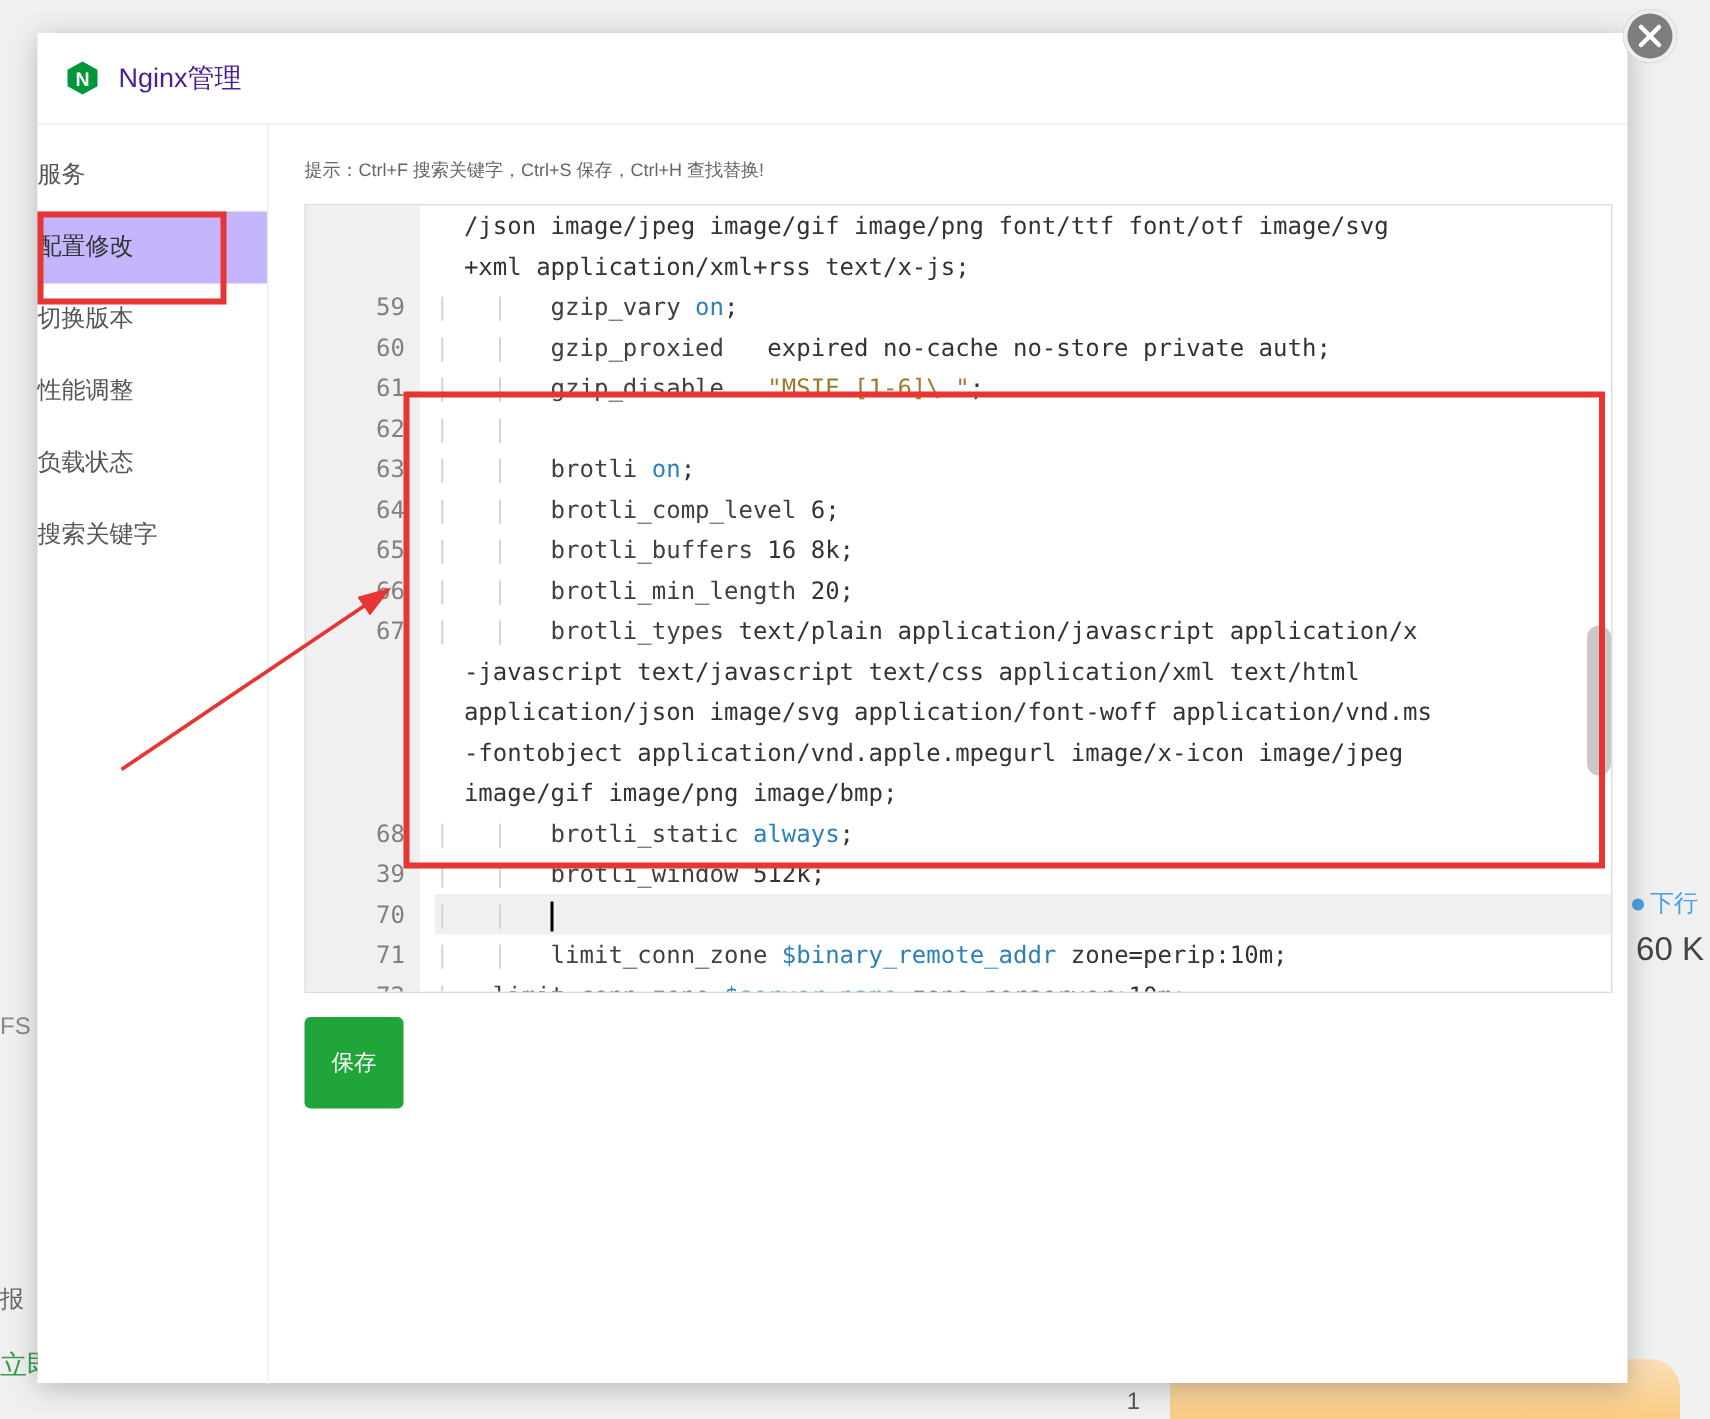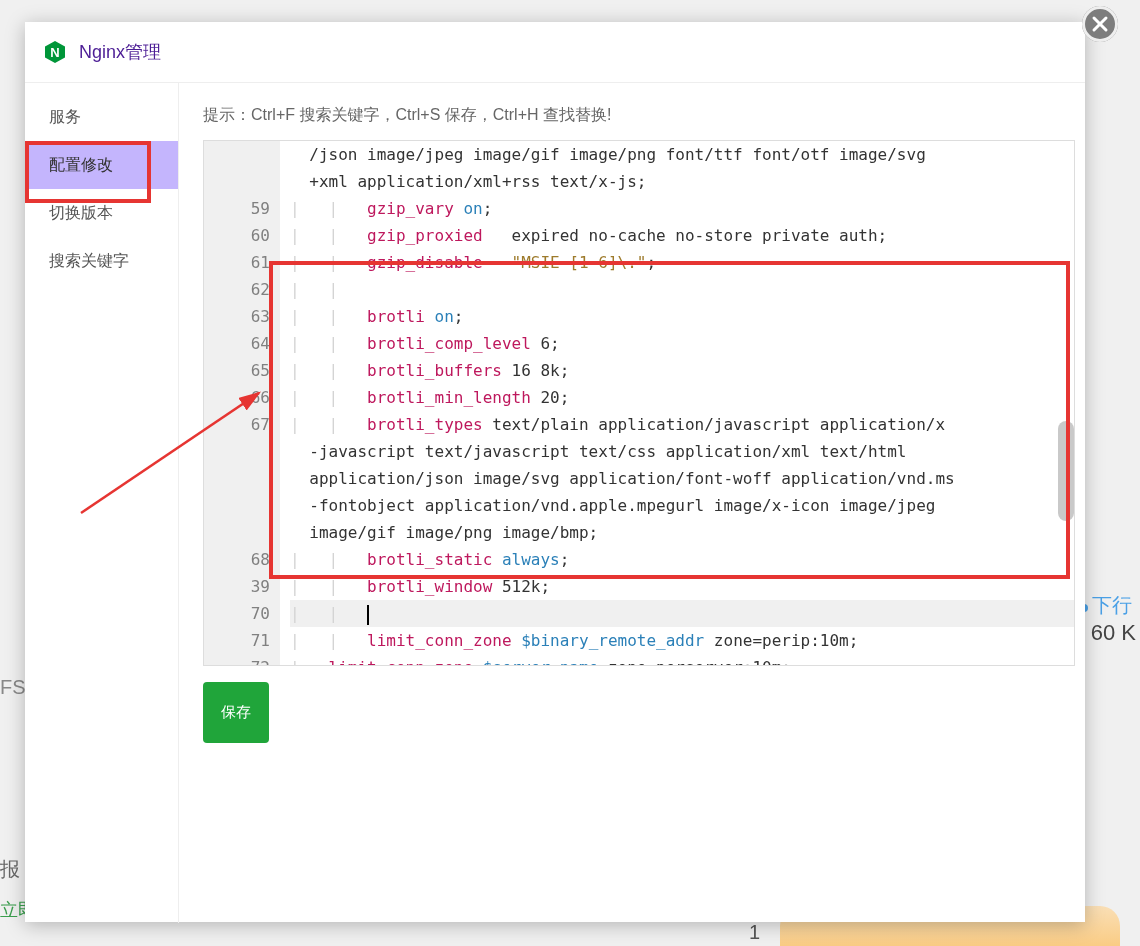--- a/index.html
+++ b/index.html
@@ -3,55 +3,55 @@
 <meta charset="utf-8">
 <style>
   html,body{margin:0;padding:0;font-family:"Helvetica Neue",Arial,"PingFang SC","Microsoft YaHei",sans-serif;background:#f0f0f0;color:#333;width:1140px;height:946px;overflow:hidden;}
   .window{position:absolute;left:25px;top:22px;width:1060px;height:900px;background:#fff;box-shadow:0 3px 18px rgba(0,0,0,.25);}
   .titlebar{height:60px;display:flex;align-items:center;padding:0 18px;border-bottom:1px solid #eee;}
   .nginx-logo{width:24px;height:24px;margin-right:12px;}
   .title{font-size:18px;color:#4c1d95;}
   .body{display:flex;height:calc(100% - 60px);}
   
   .sidebar{width:158px;border-right:1px solid #eee;padding-top:10px;}
-  .nav-item{height:48px;line-height:48px;padding-left:24px;font-size:16px;color:#555;cursor:pointer;}
+  .nav-item{height:48px;line-height:48px;font-size:16px;color:#555;cursor:pointer;}
   .nav-item.active{background:#c4b5fd;color:#333;}
   .nav-highlight{position:absolute;border:4px solid #e63532;}
   
   .main{flex:1;padding:18px 10px 0 24px;position:relative;}
-  .hint{font-size:16px;color:#666;margin:4px 0 14px 0;}
+  .hint{font-size:12px;color:#666;margin:4px 0 14px 0;}
   
   .editor-wrap{border:1px solid #ddd;width:870px;height:524px;overflow:hidden;position:relative;font-family:Consolas,Menlo,monospace;font-size:16px;line-height:27px;}
   .gutter{position:absolute;left:0;top:0;bottom:0;width:76px;background:#f0f0f0;text-align:right;color:#808080;padding-right:10px;box-sizing:border-box;}
   .gutter div{height:27px;}
   .code{position:absolute;left:76px;right:0;top:0;bottom:0;background:#fff;padding-left:10px;white-space:pre;}
   .code div{height:27px;}
   .code .cont{padding-left:0;}
   .ind{color:#d4d4d4;display:inline;}
-  .kw{color:#be185d;}       
+  .kw{color:#404040;}       
   .val{color:#2b80b8;}      
   .str{color:#9e7b2c;}      
   .var{color:#2b80b8;}      
   .txt{color:#333;}
   .cursor{border-left:2px solid #000;display:inline-block;height:20px;vertical-align:middle;}
   .line-active{background:#f0f0f0;}
   
   .red-box{position:absolute;border:4px solid #e63532;}
   .arrow{position:absolute;}
   
   .scroll-thumb{position:absolute;right:0;width:16px;height:100px;background:#c9c9c9;border-radius:8px;}
   
   .save-btn{margin-top:16px;display:inline-block;padding:21px 18px;background:#20a53a;color:#fff;border:none;border-radius:4px;font-size:15px;cursor:pointer;}
   
   .tips{margin-top:30px;}
   .tips li{font-size:16px;color:#555;}
   
   .close-btn{position:absolute;right:22px;top:6px;width:36px;height:36px;border-radius:50%;background:#7d7d7d;display:flex;align-items:center;justify-content:center;color:#fff;font-size:20px;cursor:pointer;box-shadow:inset 0 0 0 3px #eee;}
   
-  .bg-clip{position:absolute;color:rgba(0,0,0,.25);font-size:20px;}
+  .bg-clip{position:absolute;color:rgba(0,0,0,.25);font-size:16px;}
 </style>
 </head>
 <body>
 
 <div class="bg-clip" style="right:8px;top:592px;color:#4aa0e6;"><span style="display:inline-block;width:8px;height:8px;border-radius:50%;background:#4aa0e6;margin-right:4px;"></span><span>下行</span></div>
 <div class="bg-clip" style="right:4px;top:620px;font-size:22px;color:#444;">60 K</div>
 <div class="bg-clip" style="left:0;top:676px;color:#888;">FS</div>
 <div class="bg-clip" style="left:0;top:856px;color:#666;">报</div>
 <div class="bg-clip" style="left:0;top:898px;color:#3a9e4d;font-size:18px;">立即</div>
 <div class="bg-clip" style="right:380px;bottom:2px;color:#555;">1</div>
@@ -66,20 +66,22 @@
     </svg>
     <span class="title">Nginx管理</span>
   </div>
 
   <div class="body">
 
     <div class="sidebar">
       <div class="nav-item"><span>服务</span></div>
       <div class="nav-item active"><span>配置修改</span></div>
       <div class="nav-item"><span>切换版本</span></div>
+      <div class="nav-item"><span>性能调整</span></div>
+      <div class="nav-item"><span>负载状态</span></div>
       <div class="nav-item"><span>搜索关键字</span></div>
     </div>
 
     <div class="main">
       <div class="hint">提示：Ctrl+F 搜索关键字，Ctrl+S 保存，Ctrl+H 查找替换!</div>
 
       <div class="editor-wrap">
         <div class="gutter" id="gutter">
             <div></div>
             <div></div>

